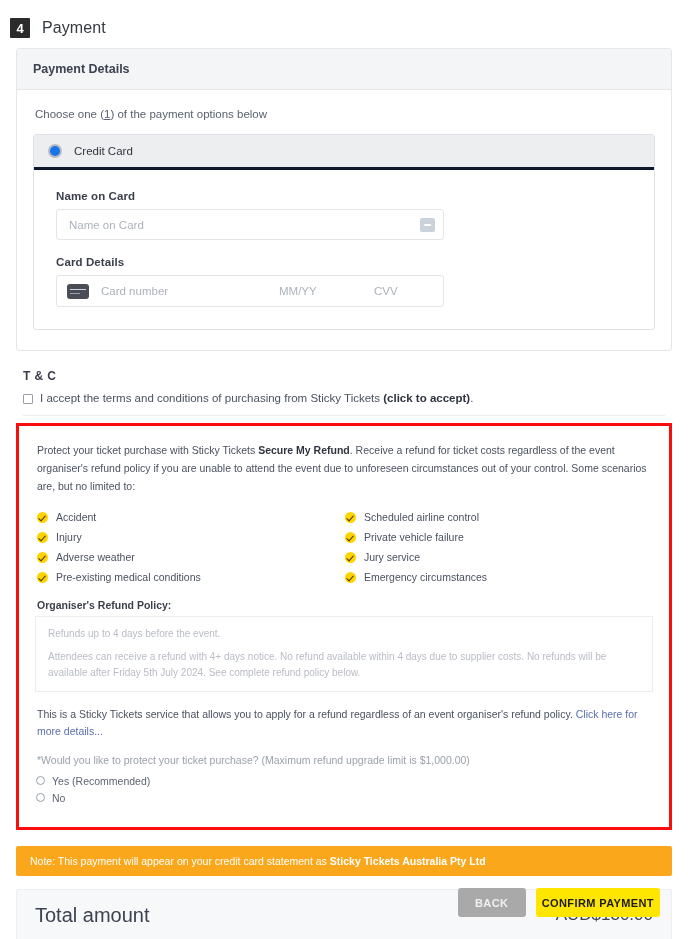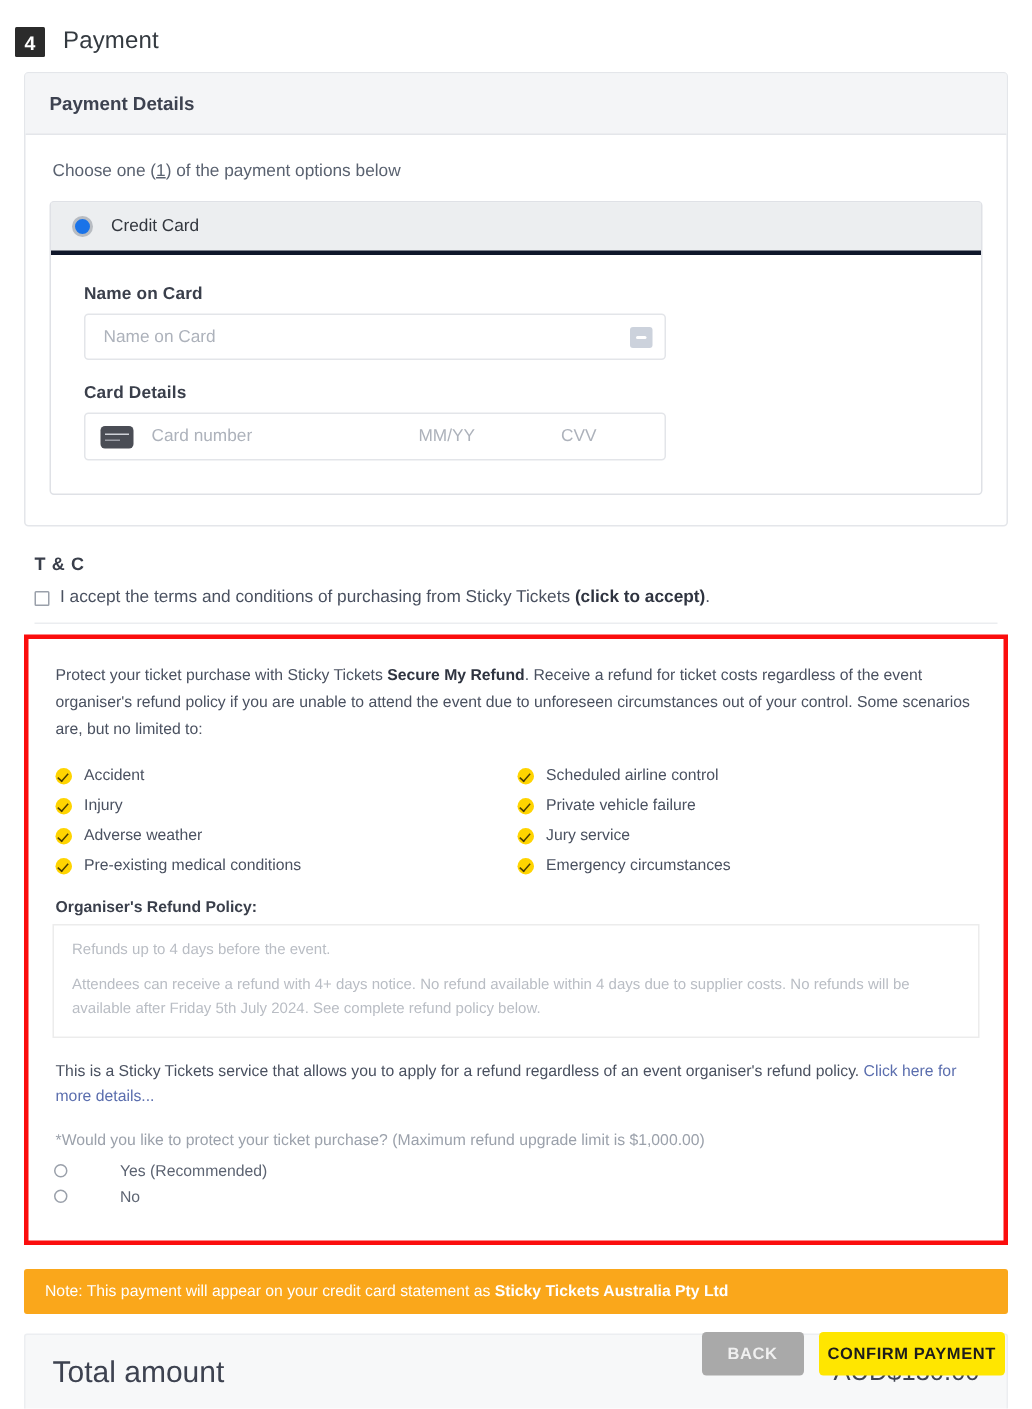--- a/index.html
+++ b/index.html
@@ -211,21 +211,21 @@
   }
   .promo-service a { color: #5b6eae; text-decoration: none; }
   .promo-q {
     margin: 14px 0 9px 2px;
     font-size: 10.5px; color: #3a3f4b; font-weight: bold;
   }
   .promo-q span { font-weight: normal; color: #9ba1ab; }
   .radio-row {
     display: flex; align-items: center;
     margin: 0 0 5px 1px;
-    font-size: 10.5px; color: #5d6472; gap: 28px;
+    font-size: 10.5px; color: #5d6472;
   }
   .radio-empty {
     width: 9px; height: 9px; border-radius: 50%;
     border: 1px solid #9aa0aa; background: #fff;
     margin-right: 7px; flex: 0 0 auto;
   }
 
   
   .note-bar {
     margin: 16px 16px 0 16px;
@@ -243,21 +243,21 @@
     border: 1px solid #eceef1;
     border-radius: 2px;
     padding: 14px 18px;
     display: flex; align-items: center; justify-content: space-between;
   }
   .total-label { font-size: 20px; color: #3d4250; }
   .total-value { font-size: 17px; color: #3d4250; }
 
   
   .footer {
-    position: absolute; right: 18px; bottom: 22px;
+    position: absolute; right: 28px; bottom: 22px;
     display: flex; align-items: center;
   }
   .btn {
     border: none; border-radius: 3px;
     font-family: "Liberation Sans", sans-serif;
     font-size: 11px; font-weight: bold; letter-spacing: .4px;
     cursor: pointer;
   }
   .btn-back {
     background: #a9a9a9; color: #f0f0f0;

